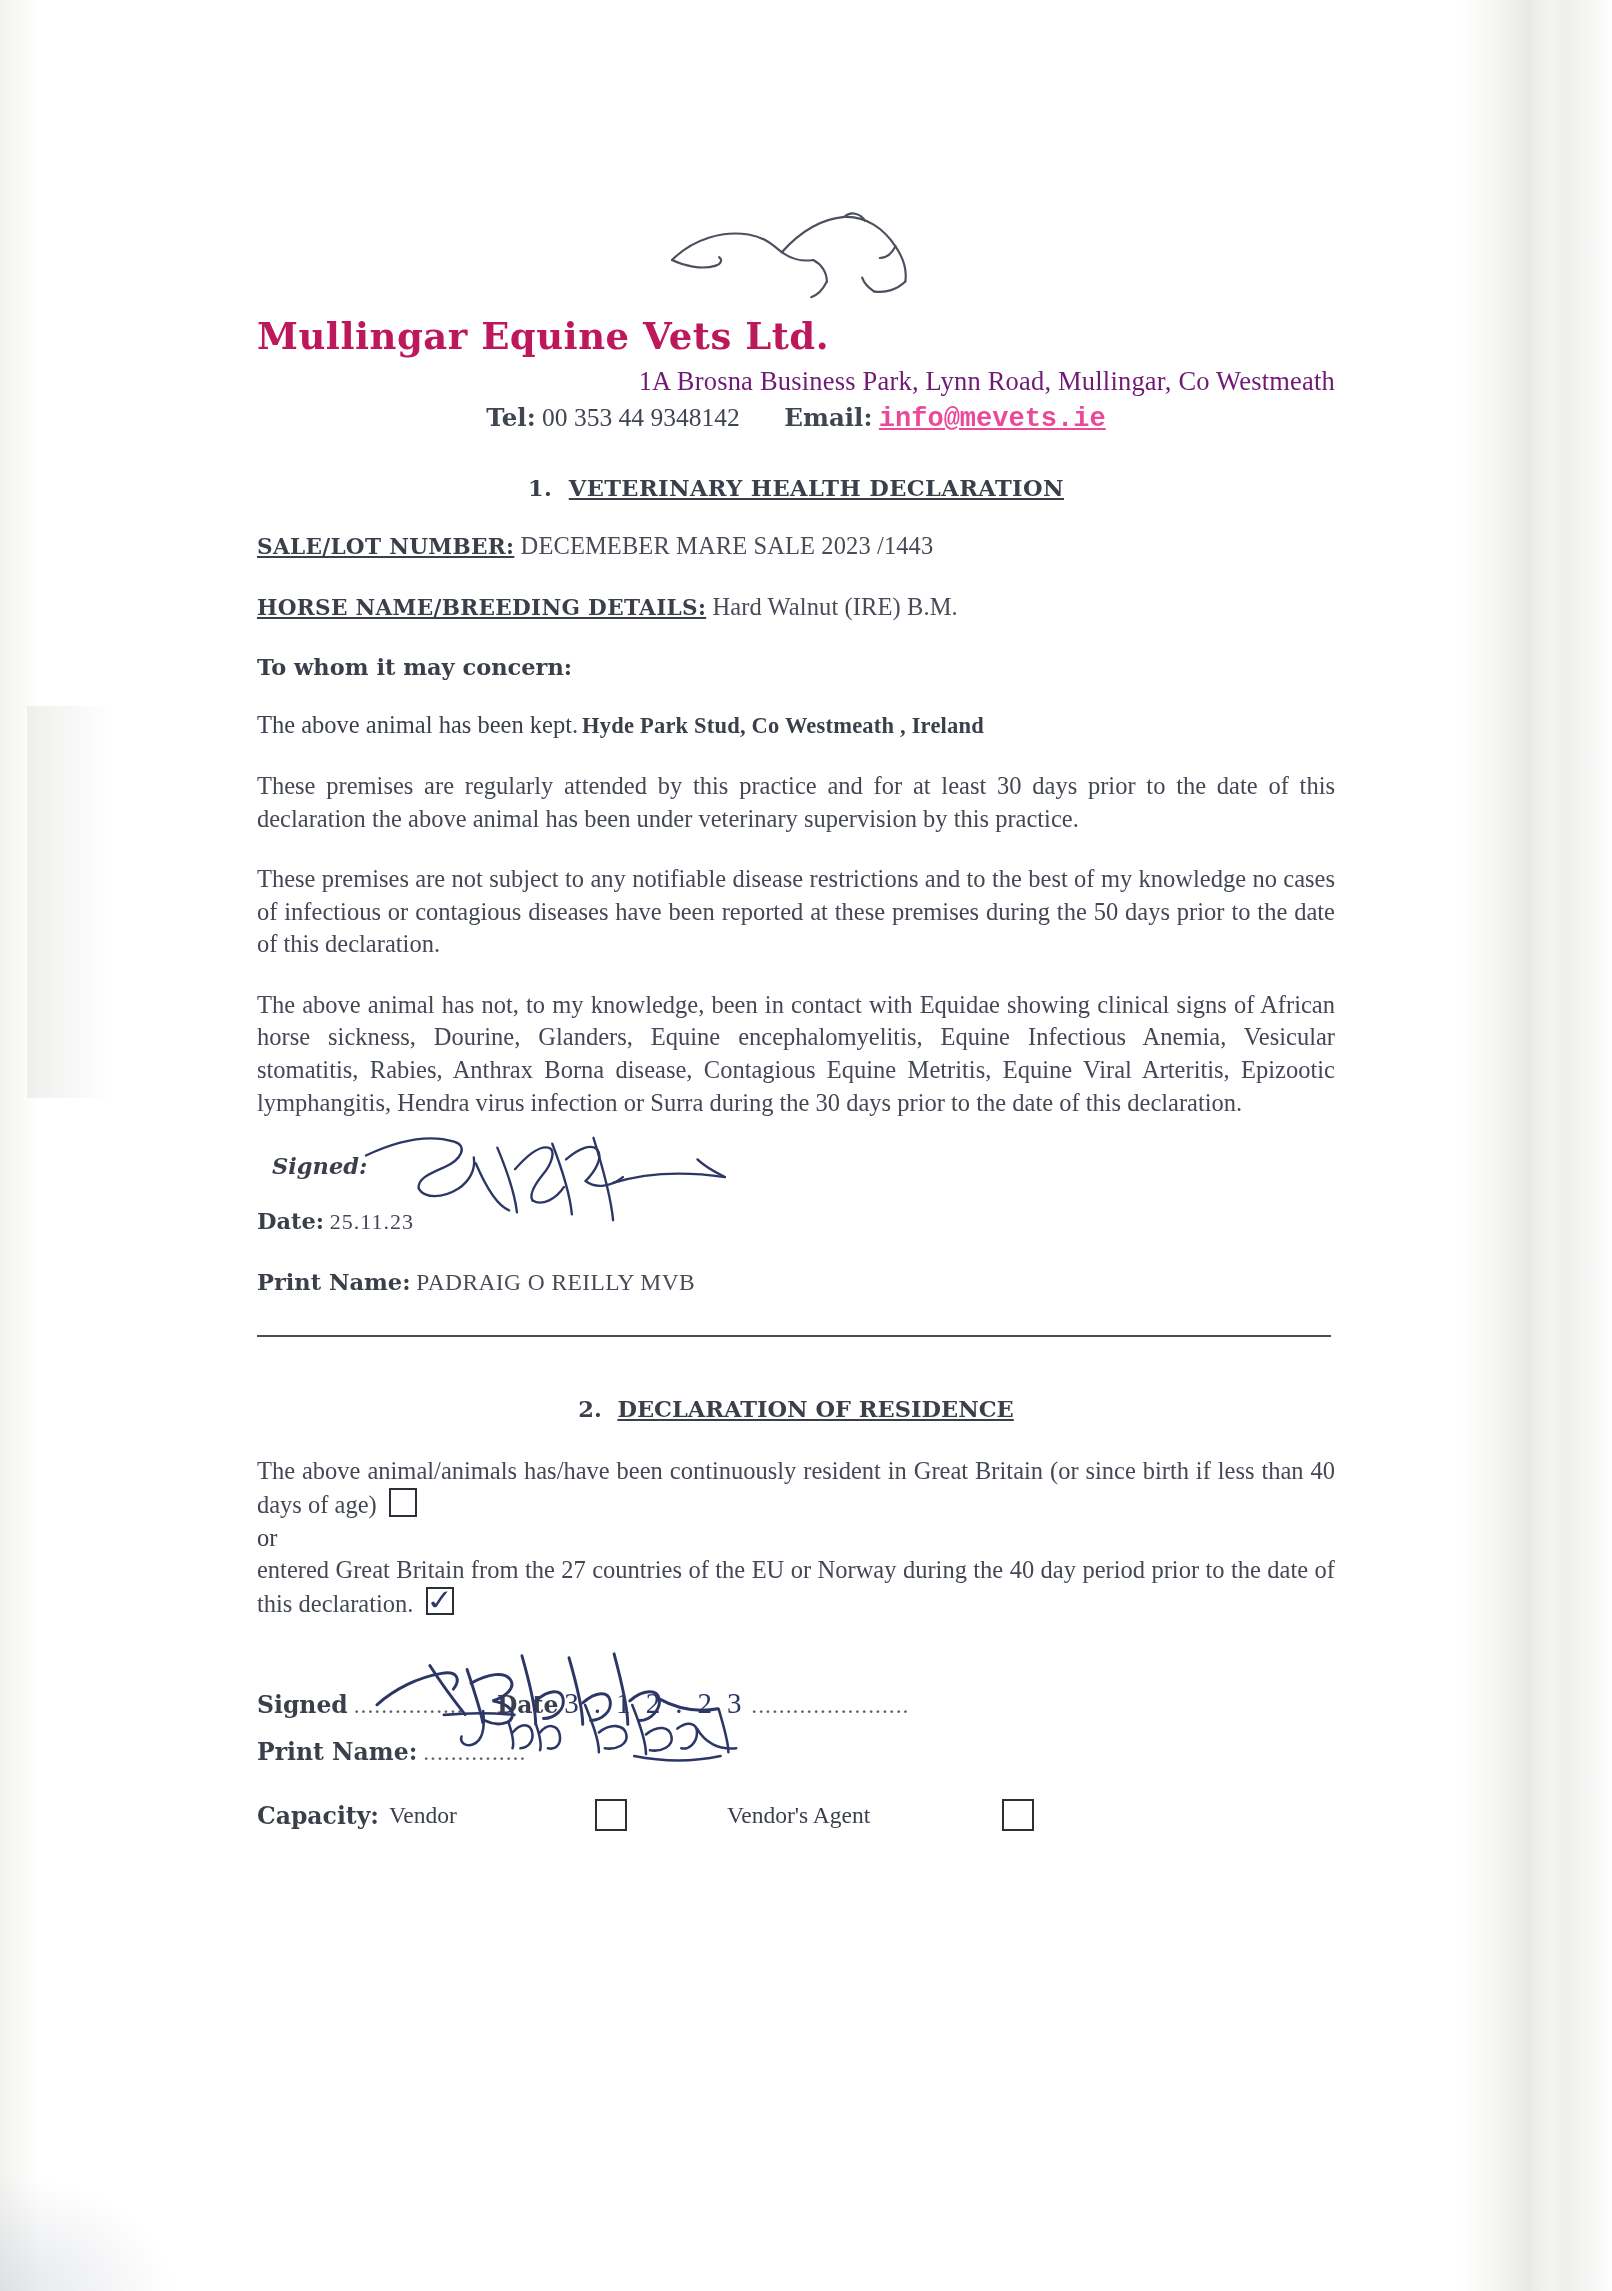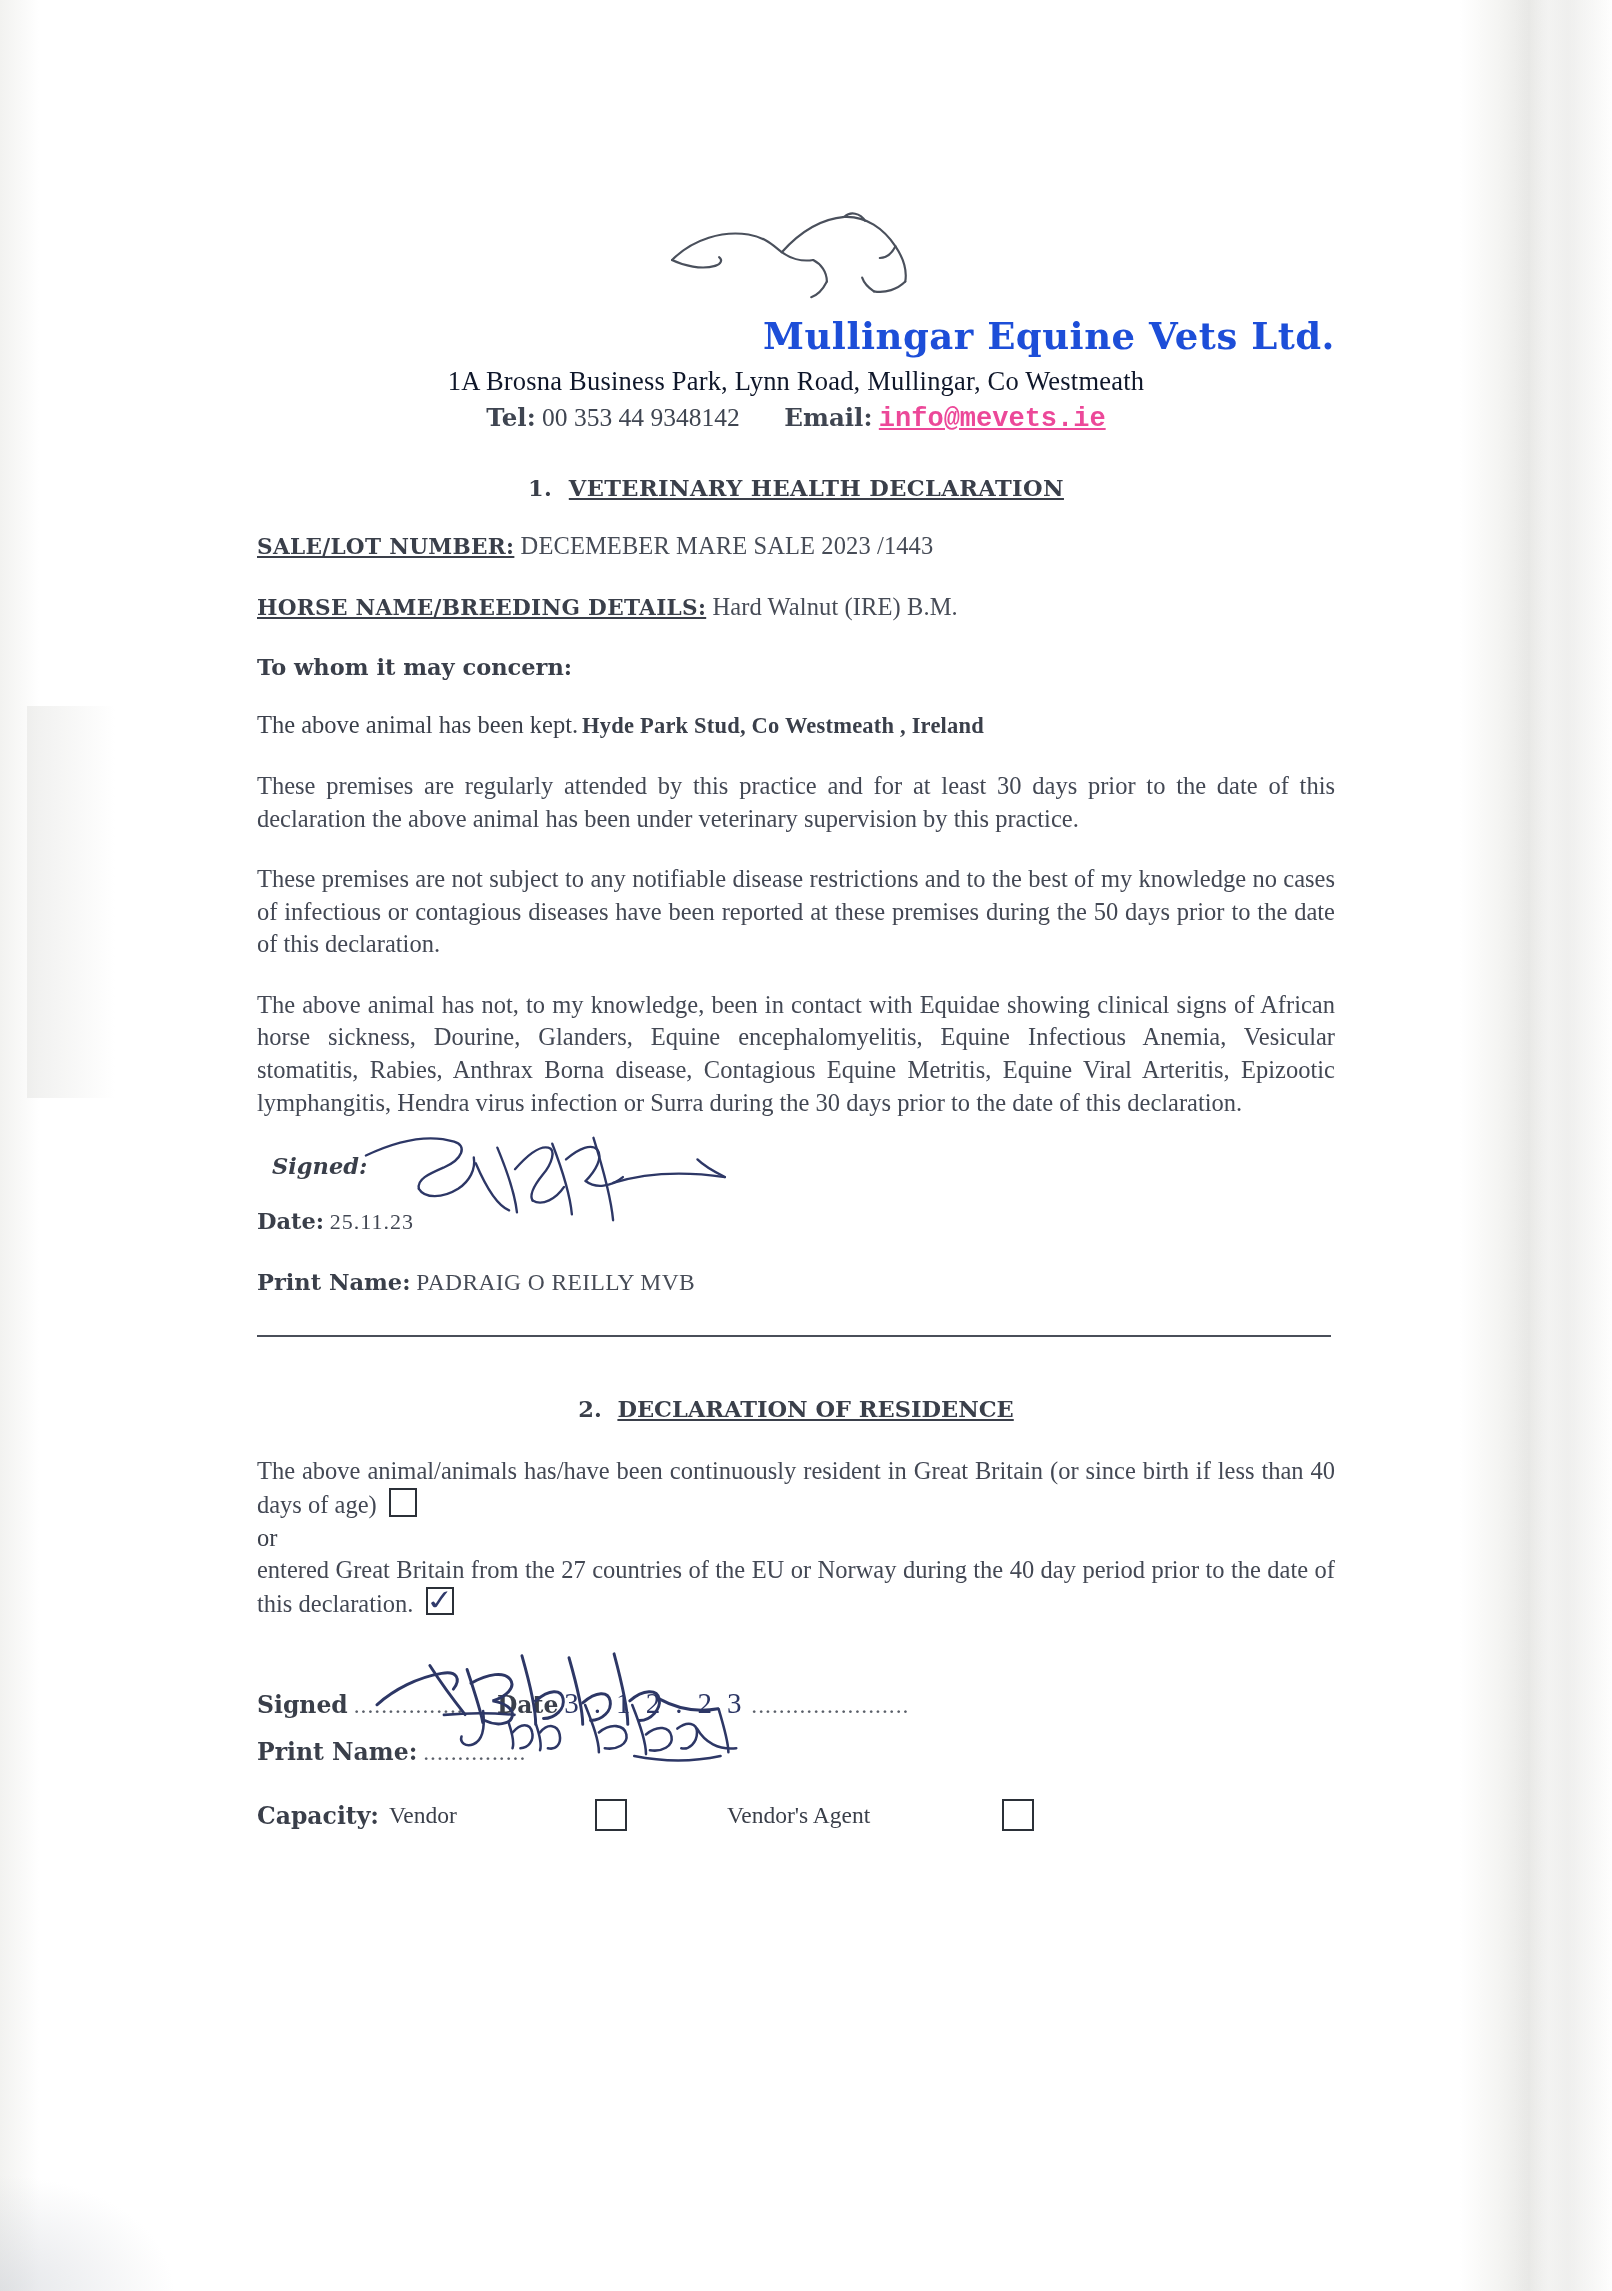--- a/index.html
+++ b/index.html
@@ -72,29 +72,29 @@
   }
   .logo svg {
     display: block;
     margin: 0 auto;
   }
   h1.company {
     font-family: "DejaVu Serif", serif;
     font-weight: bold;
     font-size: 37px;
     letter-spacing: 0.5px;
+    text-align: left;
+    margin: 0 0 7.8px 0;
+    color: #be185d;
+  }
+  .addr {
     text-align: right;
-    margin: 0 0 7.8px 0;
-    color: #1d4ed8;
-  }
-  .addr {
-    text-align: center;
     font-size: 26.5px;
     margin: 0 0 5.9px 0;
-    color: #0f172a;
+    color: #701a75;
     letter-spacing: 0.2px;
   }
   .contact {
     text-align: center;
     font-size: 25.5px;
     margin: 0 0 3.9px 0;
     color: #3f4551;
   }
   .contact b { font-family: "DejaVu Serif", serif; font-size: 24.5px; }
   .email-link {

